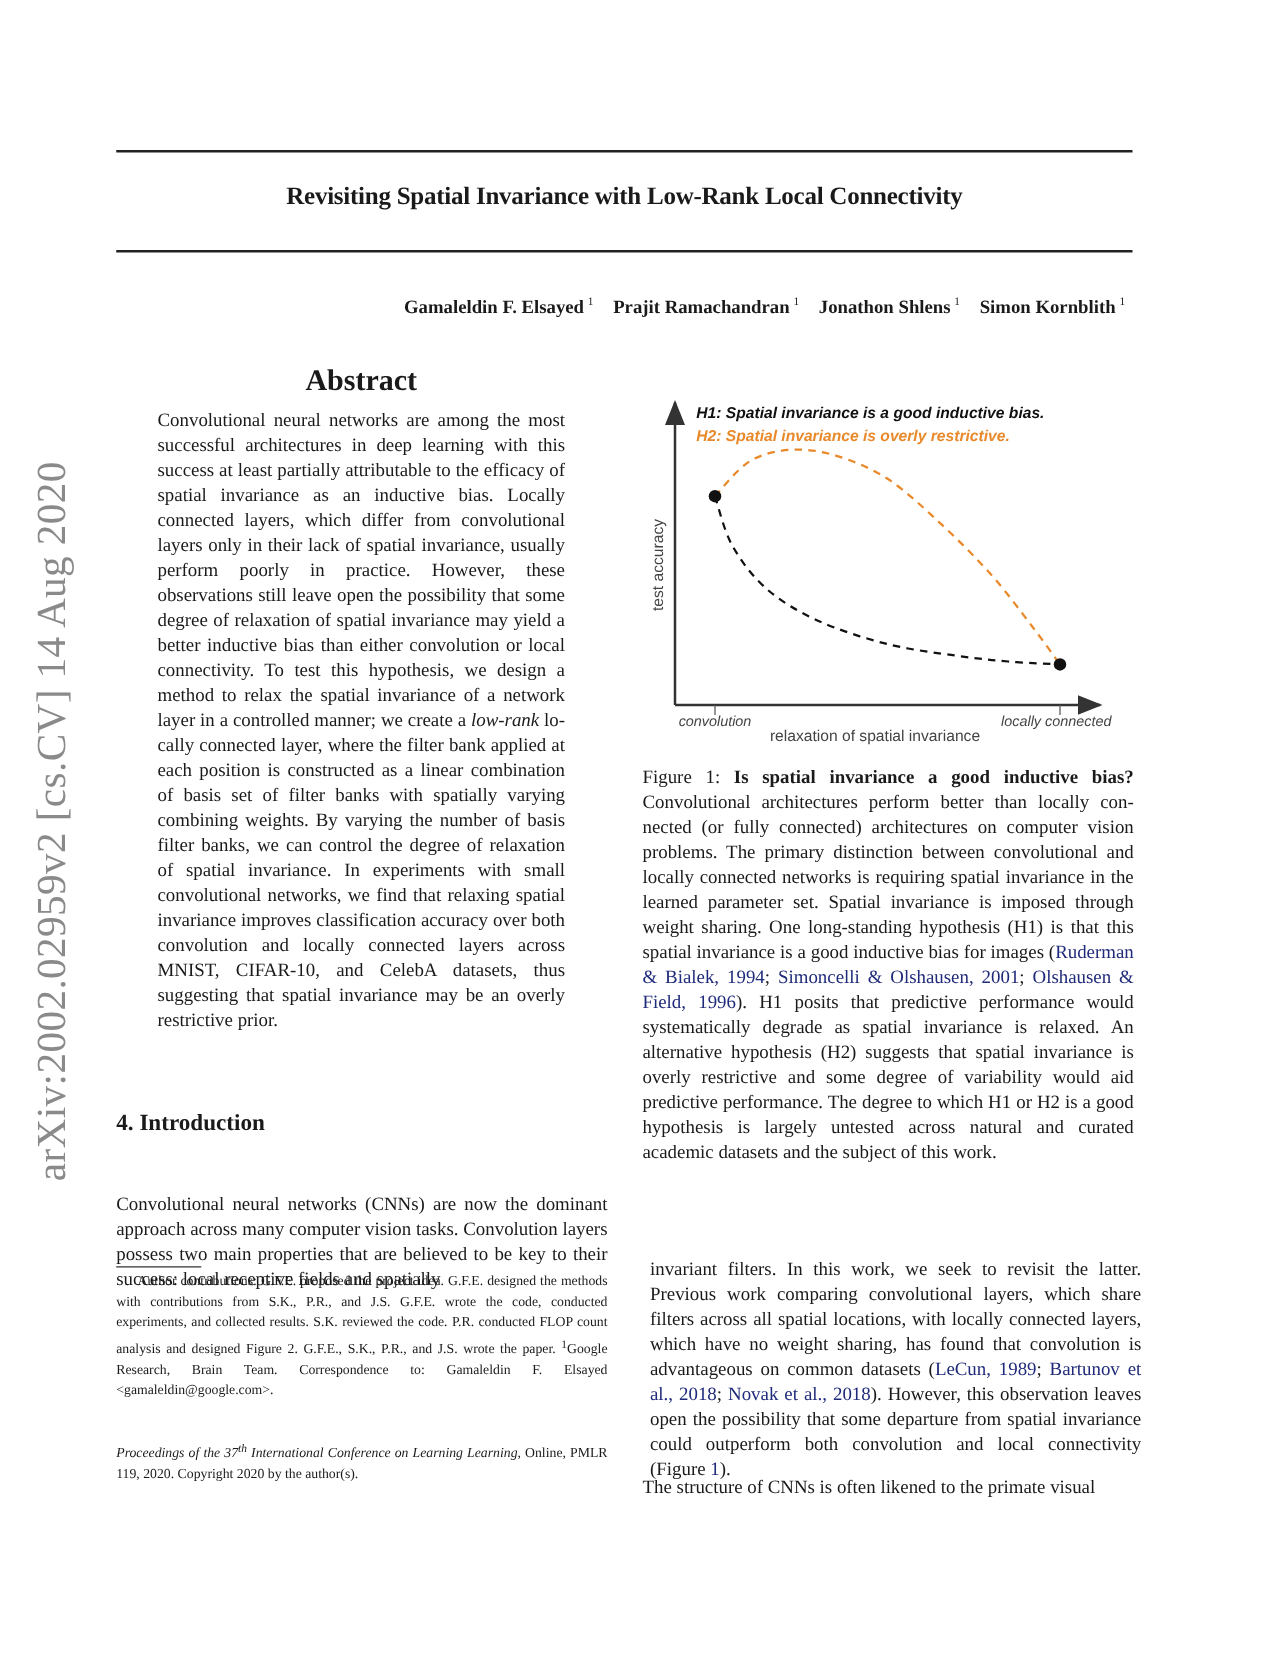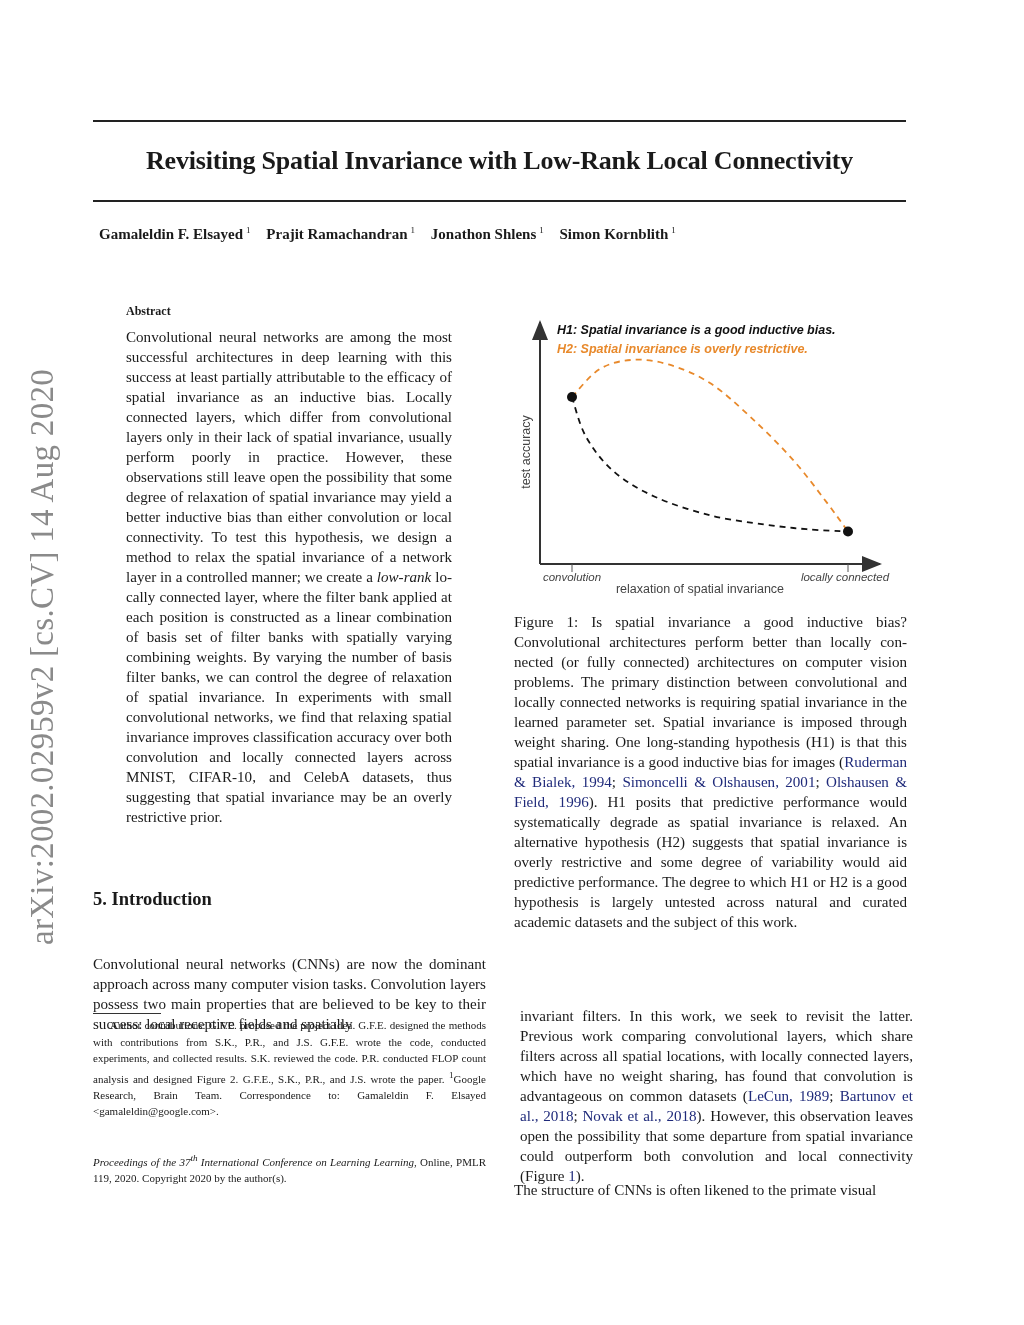--- a/index.html
+++ b/index.html
@@ -2,44 +2,44 @@
 <html><head>
 <meta charset="utf-8">
 <style>
   html, body { margin: 0; padding: 0; background: #ffffff; }
   body { width: 1024px; height: 1325px; position: relative; overflow: hidden;
          font-family: "Liberation Serif", "DejaVu Serif", serif; color: #1a1a1a; }
   .rule { position: absolute; left: 93px; width: 813px; height: 2px; background: #222; }
   #rule-top { top: 120px; }
   #rule-bottom { top: 200px; }
   #title { position: absolute; top: 146px; left: 93px; width: 813px; text-align: center;
-           font-size: 26px; font-weight: bold; letter-spacing: -0.2px; }
-  #authors { position: absolute; top: 225px; left: 93px; width: 813px; text-align: left;
+           font-size: 20px; font-weight: bold; letter-spacing: -0.2px; }
+  #authors { position: absolute; top: 236px; left: 93px; width: 813px; text-align: right;
              font-size: 15px; font-weight: bold; }
   #authors .author { margin: 0 6px; }
   #authors sup { font-weight: normal; font-size: 9px; margin-left: 3px; }
   #arxiv-stamp { position: absolute; left: 24px; top: 945px; transform-origin: left top;
                  transform: rotate(-90deg); font-size: 33px; color: #8a8a8a; white-space: nowrap;
                  letter-spacing: 0.3px; }
-  #abstract-heading { position: absolute; top: 292px; left: 126px; width: 326px; 
-                      font-size: 12px; font-weight: bold; margin-top: 12px; }
+  #abstract-heading { position: absolute; top: 292px; left: 126px; width: 326px; text-align: center;
+                      font-size: 24px; font-weight: bold; }
   .para { position: absolute; font-size: 15.1px; line-height: 20px; text-align: justify; hyphens: manual; }
   #abstract-body { top: 327px; left: 126px; width: 326px; }
   #intro-heading { position: absolute; top: 889px; left: 93px; font-size: 18.5px; font-weight: bold; }
   #intro-p1 { top: 926px; left: 93px; width: 393px; margin-top: 28px; }
   #footnote-rule { position: absolute; top: 1013px; left: 93px; width: 68px; height: 1px; background: #333; }
   .foot { position: absolute; left: 93px; width: 393px; font-size: 11px; line-height: 16.5px; text-align: justify; }
   #footnote-contrib { top: 1017px; text-indent: 17px; }
   #footnote-proc { top: 1150px; }
   #footnote-proc i { font-style: italic; }
   #fig-caption { top: 612px; left: 514px; width: 393px; }
   #col2-p1 { top: 990px; left: 520px; width: 393px; margin-top: 16px; }
   #col2-p2 { top: 1180px; left: 514px; width: 393px; }
   .cite { color: #1f2a7a; }
-  .b { font-weight: normal; }
+  .b { font-weight: bold; }
   #figure { position: absolute; top: 312px; left: 510px; width: 400px; height: 290px; }
   #figure text { font-family: "Liberation Sans", "DejaVu Sans", sans-serif; }
 </style>
 </head>
 <body>
 
 <div id="arxiv-stamp">arXiv:2002.02959v2  [cs.CV]  14 Aug 2020</div>
 
 <div class="rule" id="rule-top"></div>
 <div id="title">Revisiting Spatial Invariance with Low-Rank Local Connectivity</div>
@@ -48,21 +48,21 @@
 <div id="authors">
   <span class="author"><span>Gamaleldin F. Elsayed</span><sup>1</sup></span>
   <span class="author"><span>Prajit Ramachandran</span><sup>1</sup></span>
   <span class="author"><span>Jonathon Shlens</span><sup>1</sup></span>
   <span class="author"><span>Simon Kornblith</span><sup>1</sup></span>
 </div>
 
 <div id="abstract-heading">Abstract</div>
 <div class="para" id="abstract-body"><span>Convolutional neural networks are among the most successful architectures in deep learning with this success at least partially attributable to the efficacy of spatial invariance as an induc­tive bias. Locally connected layers, which differ from convolutional layers only in their lack of spatial invariance, usually perform poorly in prac­tice. However, these observations still leave open the possibility that some degree of relaxation of spatial invariance may yield a better inductive bias than either convolution or local connectiv­ity. To test this hypothesis, we design a method to relax the spatial invariance of a network layer in a controlled manner; we create a </span><i>low-rank</i><span> lo­cally connected layer, where the filter bank ap­plied at each position is constructed as a linear combination of basis set of filter banks with spa­tially varying combining weights. By varying the number of basis filter banks, we can control the degree of relaxation of spatial invariance. In ex­periments with small convolutional networks, we find that relaxing spatial invariance improves clas­sification accuracy over both convolution and lo­cally connected layers across MNIST, CIFAR-10, and CelebA datasets, thus suggesting that spatial invariance may be an overly restrictive prior.</span></div>
 
-<div id="intro-heading">5. Introduction</div>
+<div id="intro-heading">4. Introduction</div>
 <div class="para" id="intro-p1">Convolutional neural networks (CNNs) are now the domi­nant approach across many computer vision tasks. Convolu­tion layers possess two main properties that are believed to be key to their success: local receptive fields and spatially</div>
 
 <div id="footnote-rule"></div>
 <div class="foot" id="footnote-contrib"><span>Author contributions: G.F.E. proposed the project idea. G.F.E. designed the methods with contributions from S.K., P.R., and J.S. G.F.E. wrote the code, conducted experiments, and collected results.  S.K. reviewed the code.  P.R. conducted FLOP count analysis and designed Figure 2. G.F.E., S.K., P.R., and J.S. wrote the paper. </span><sup>1</sup><span>Google Research, Brain Team.  Correspondence to: Gamaleldin F. Elsayed &lt;gamaleldin@google.com&gt;.</span></div>
 <div class="foot" id="footnote-proc"><i>Proceedings of the 37</i><i><sup>th</sup></i><i> International Conference on Learning Learning</i><span>, Online, PMLR 119, 2020. Copyright 2020 by the au­thor(s).</span></div>
 
 <svg id="figure" viewBox="0 0 400 290" xmlns="http://www.w3.org/2000/svg">
   <defs>
     <marker id="arrowhead" markerWidth="10" markerHeight="8" refX="9" refY="4" orient="auto">
       <path d="M0,0 L10,4 L0,8 Z" fill="#333"></path>

